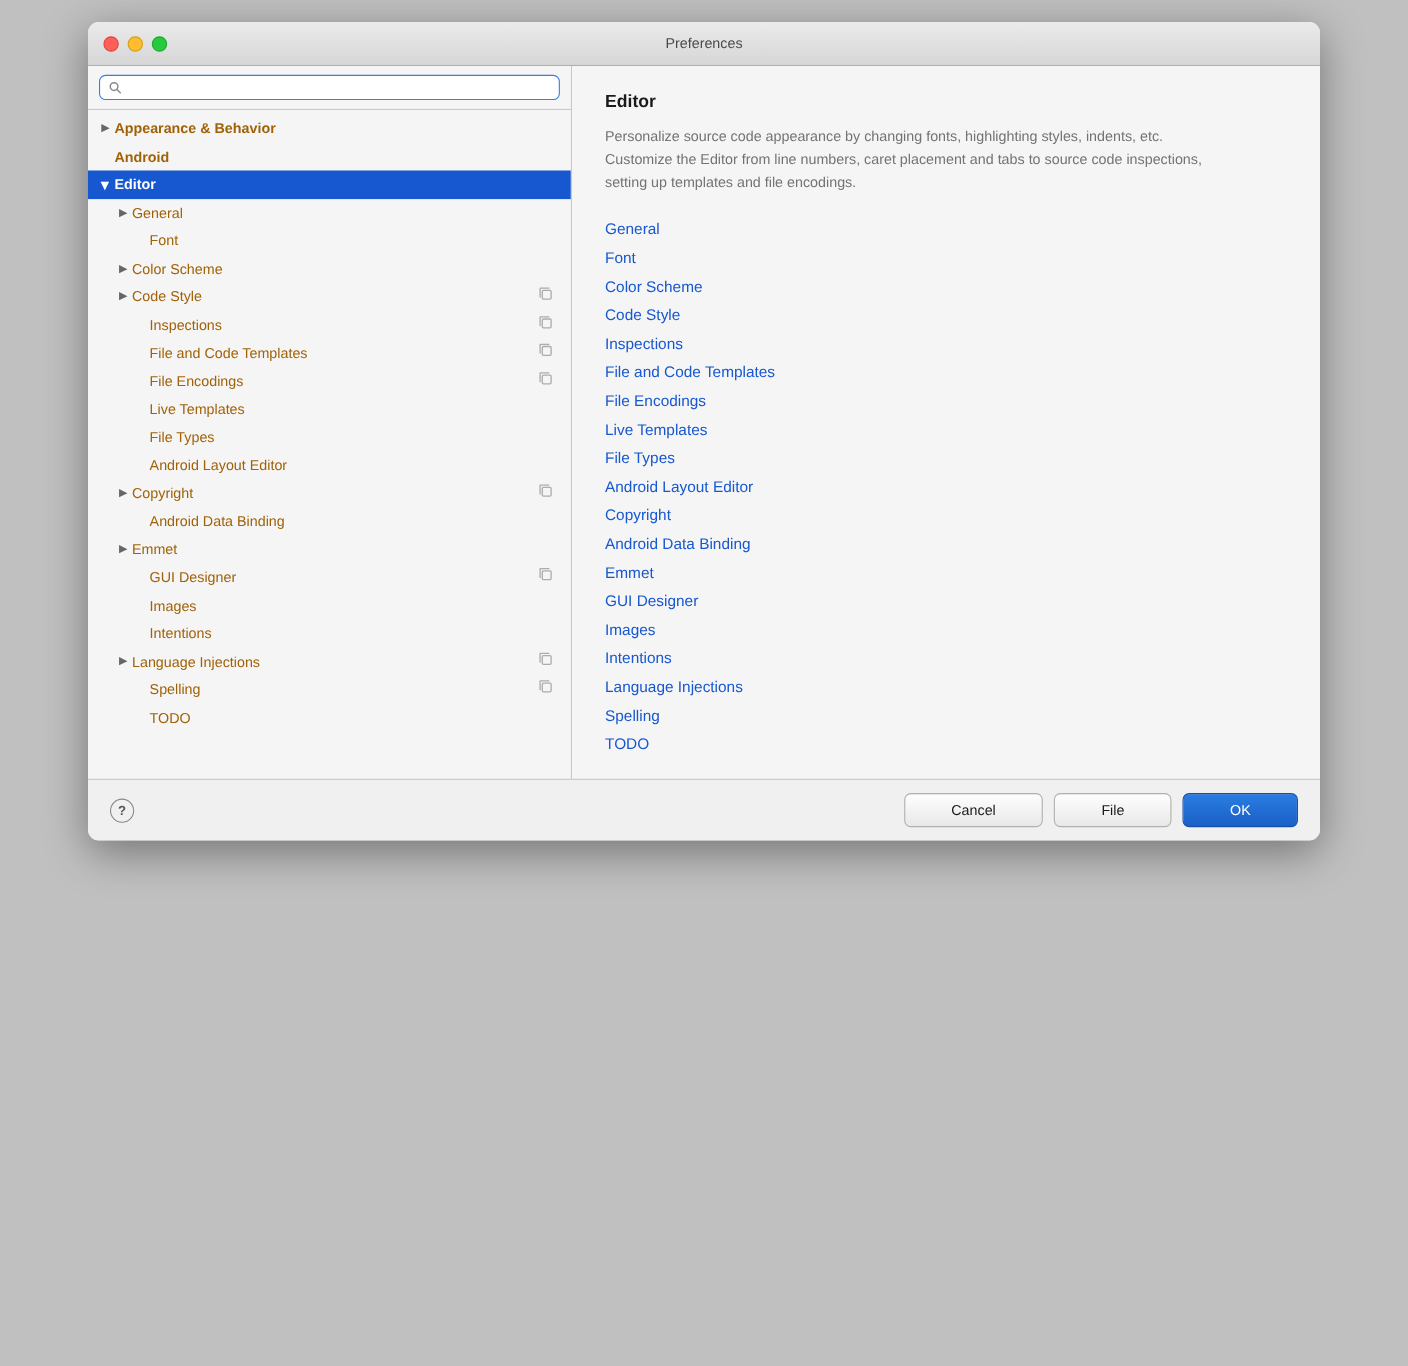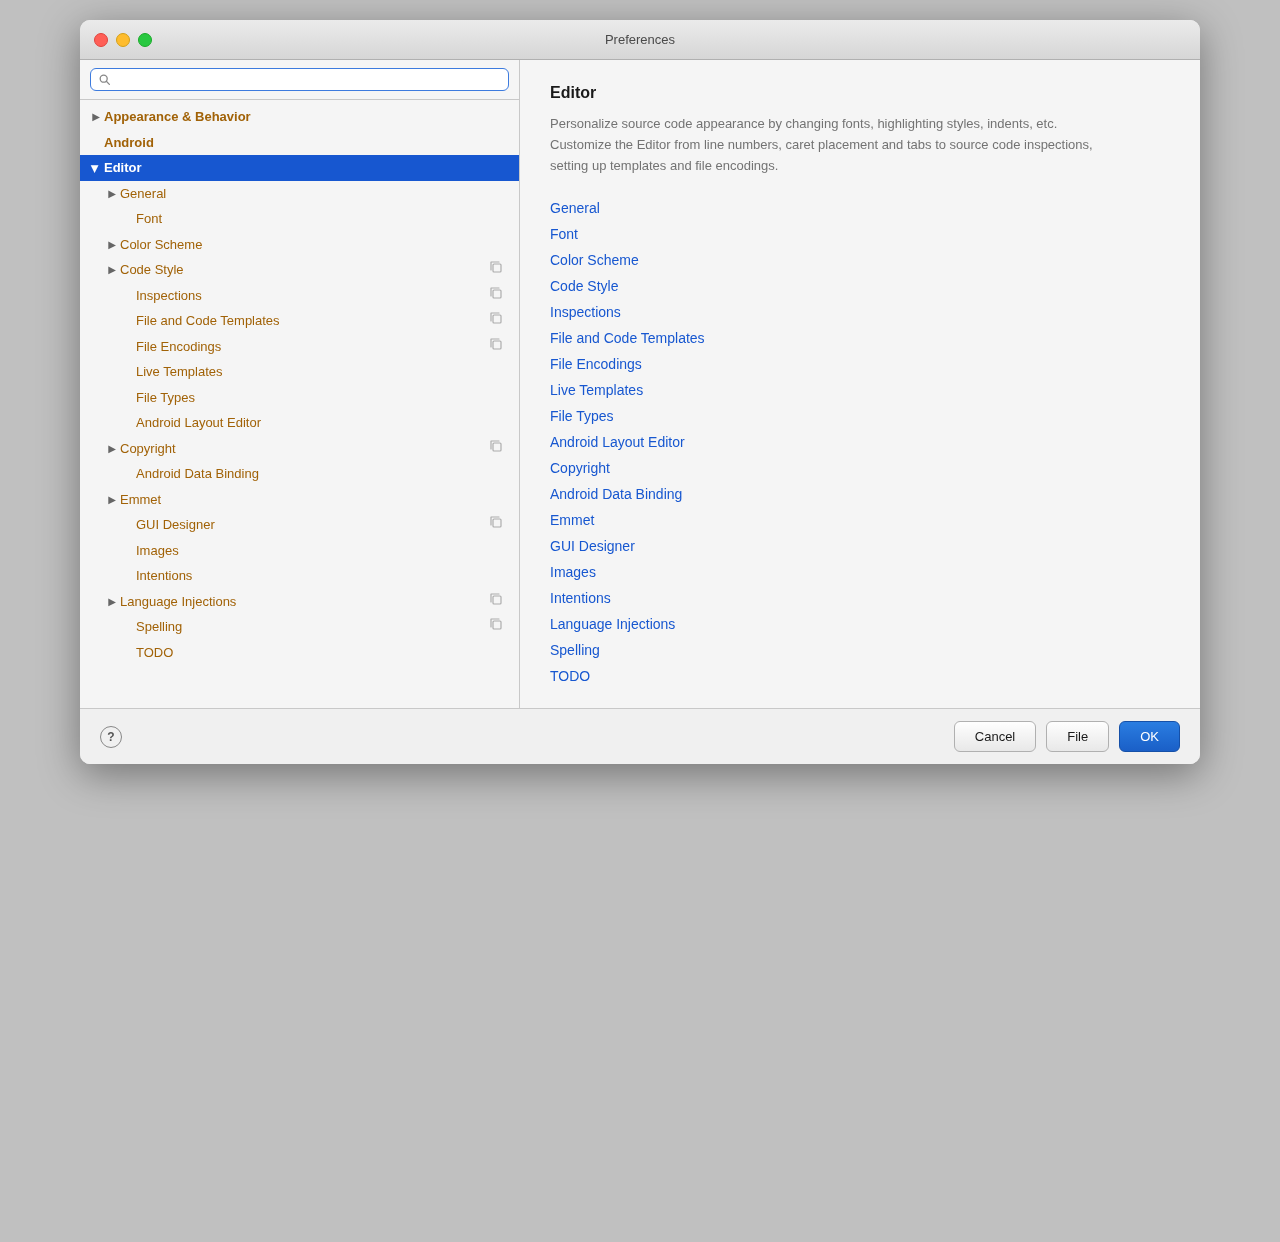--- a/index.html
+++ b/index.html
@@ -224,21 +224,21 @@
       color: #555;
       font-weight: 600;
     }
 
     .action-buttons {
       display: flex;
       gap: 10px;
     }
 
     .btn {
-      padding: 7px 20px;
+      padding: 7px 42px;
       border-radius: 6px;
       font-size: 13px;
       cursor: pointer;
       border: 1px solid #b0b0b0;
       background: linear-gradient(to bottom, #fefefe, #e8e8e8);
       color: #1a1a1a;
       font-family: inherit;
     }
 
     .btn-primary {

